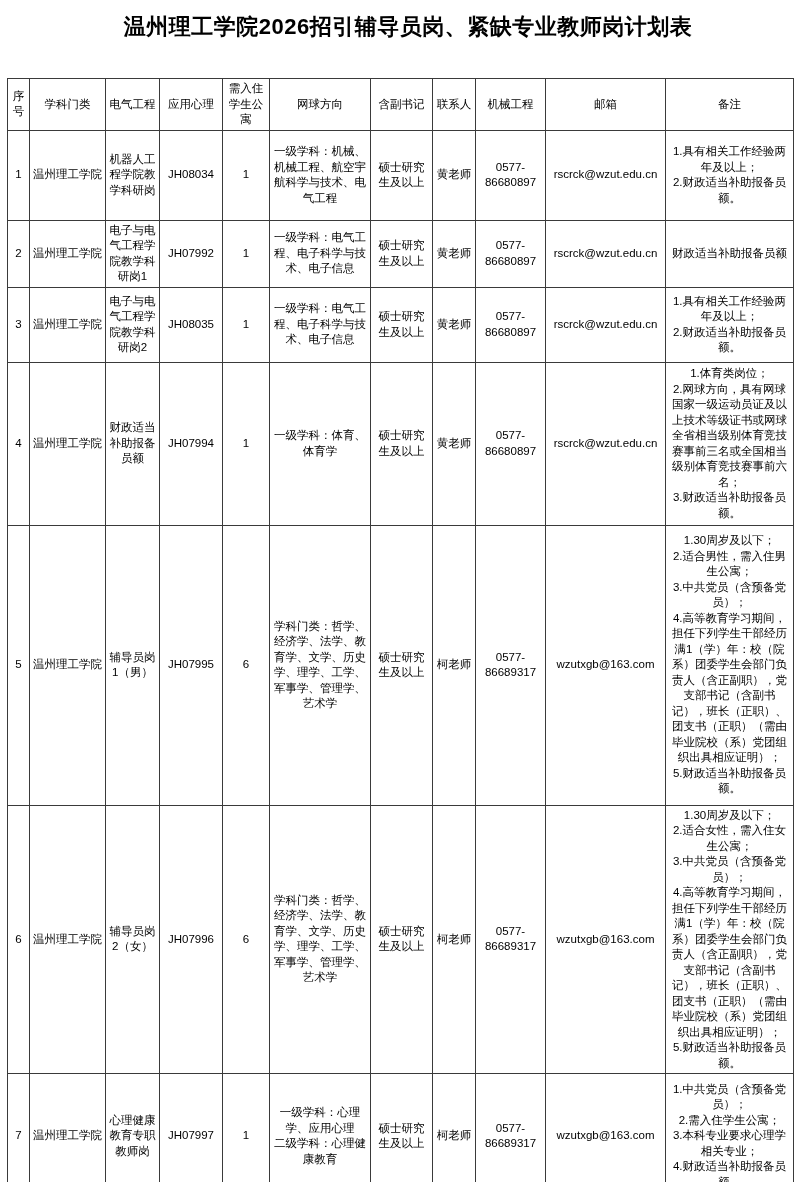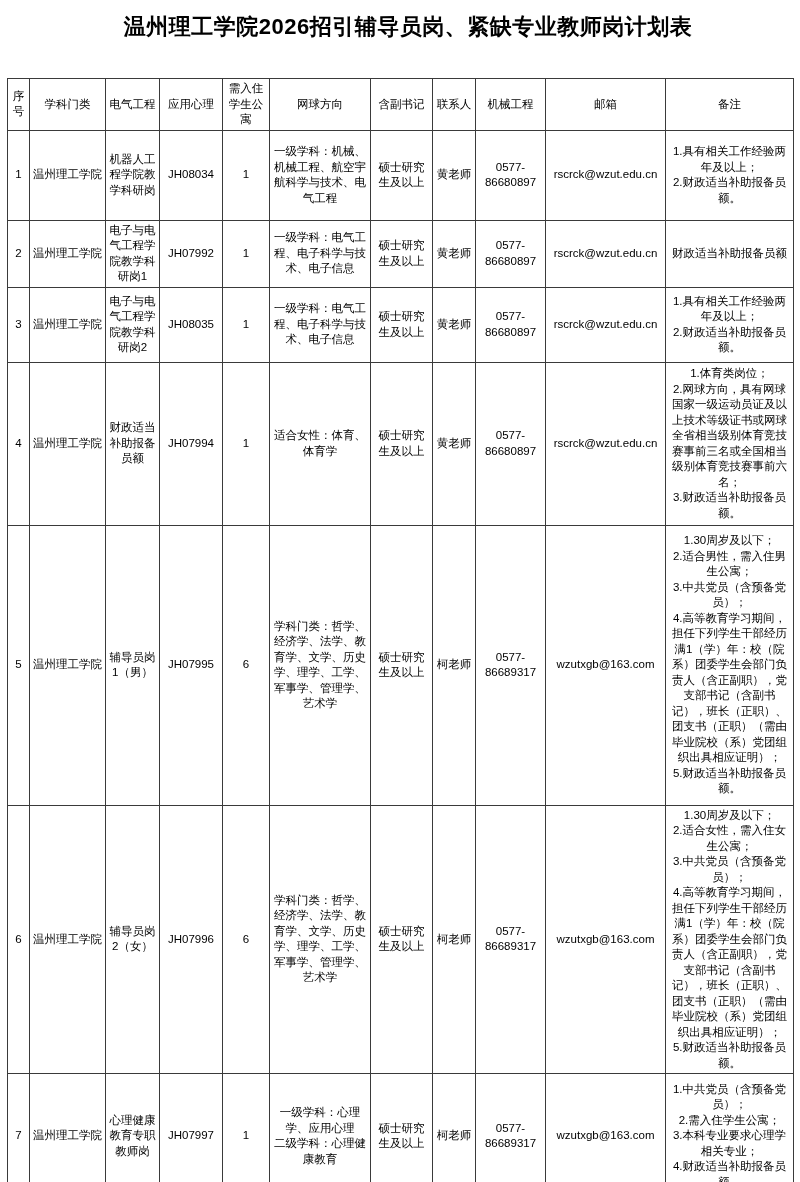--- a/index.html
+++ b/index.html
@@ -131,21 +131,21 @@
       <td class="cell-email">rscrck@wzut.edu.cn</td>
       <td class="cell-notes">1.具有相关工作经验两年及以上；
 2.财政适当补助报备员额。</td>
     </tr>
     <tr style="height:163px;">
       <td class="cell-no">4</td>
       <td class="cell-unit">温州理工学院</td>
       <td class="cell-position">财政适当补助报备员额</td>
       <td class="cell-code">JH07994</td>
       <td class="cell-count">1</td>
-      <td class="cell-major">适合女性：体育、体育学</td>
+      <td class="cell-major">一级学科：体育、体育学</td>
       <td class="cell-degree">硕士研究生及以上</td>
       <td class="cell-contact">黄老师</td>
       <td class="cell-phone">0577-86680897</td>
       <td class="cell-email">rscrck@wzut.edu.cn</td>
       <td class="cell-notes">1.体育类岗位；
 2.网球方向，具有网球国家一级运动员证及以上技术等级证书或网球全省相当级别体育竞技赛事前三名或全国相当级别体育竞技赛事前六名；
 3.财政适当补助报备员额。</td>
     </tr>
     <tr style="height:280px;">
       <td class="cell-no">5</td>

